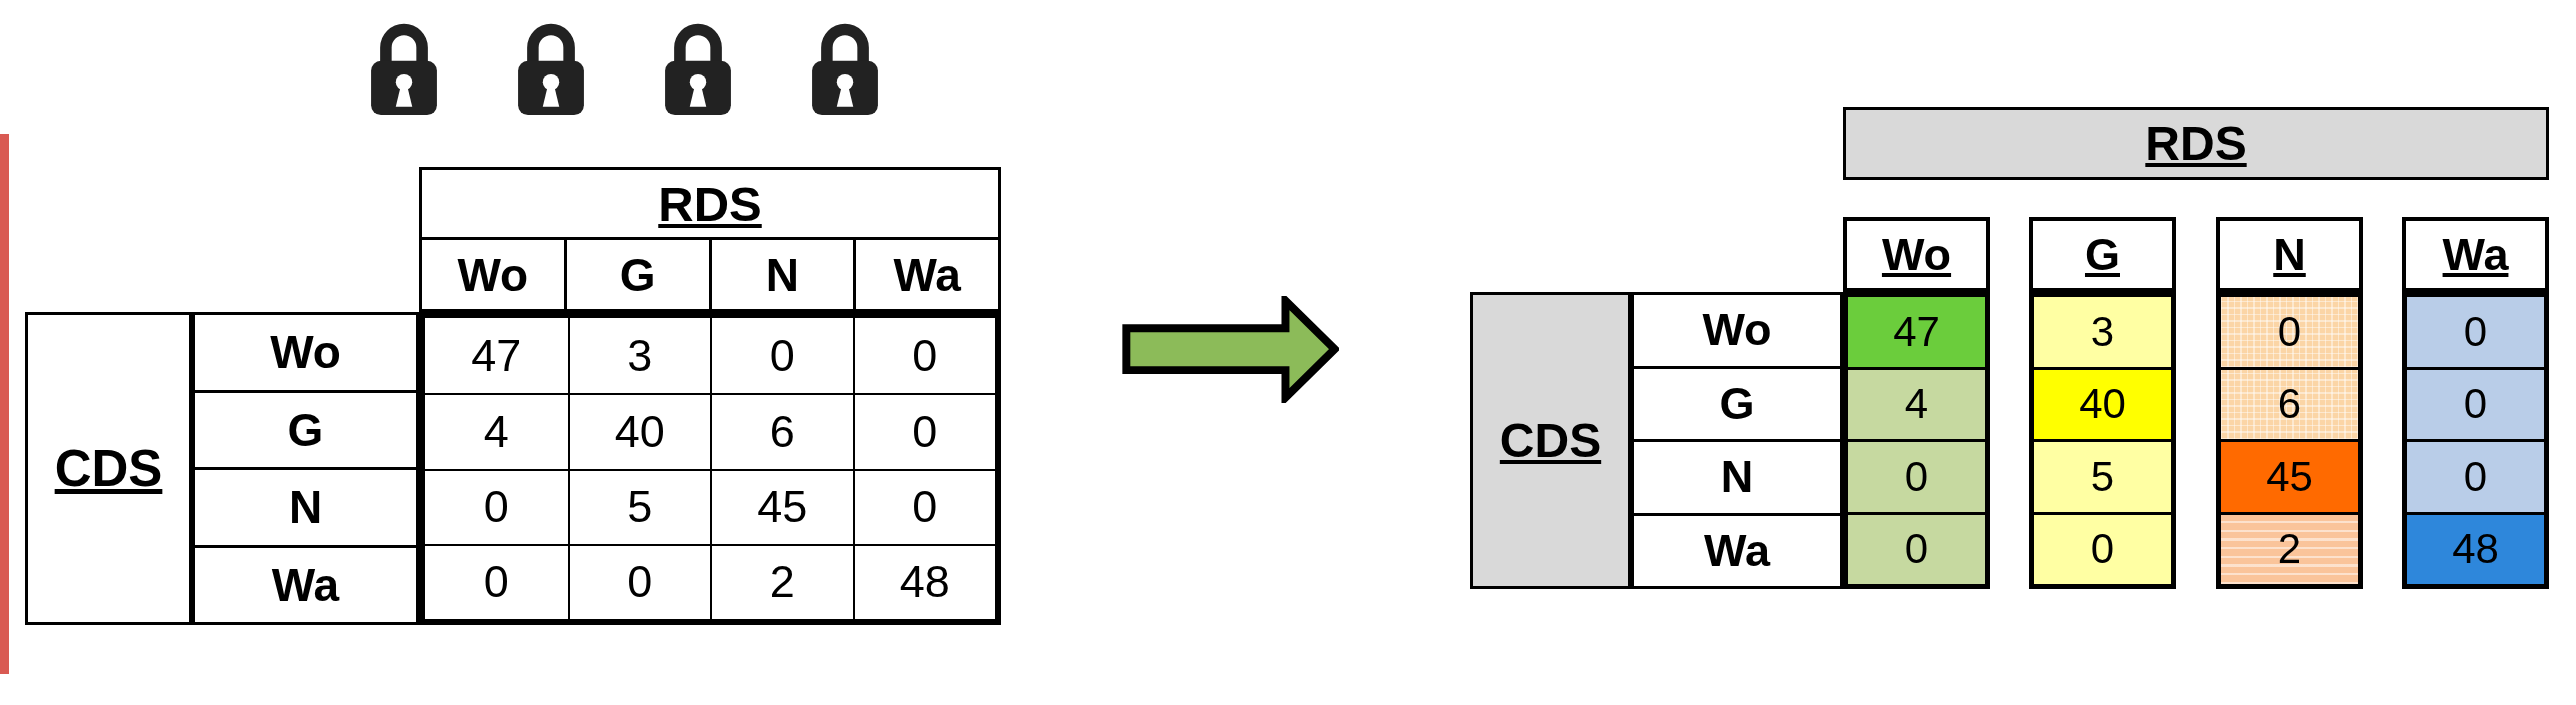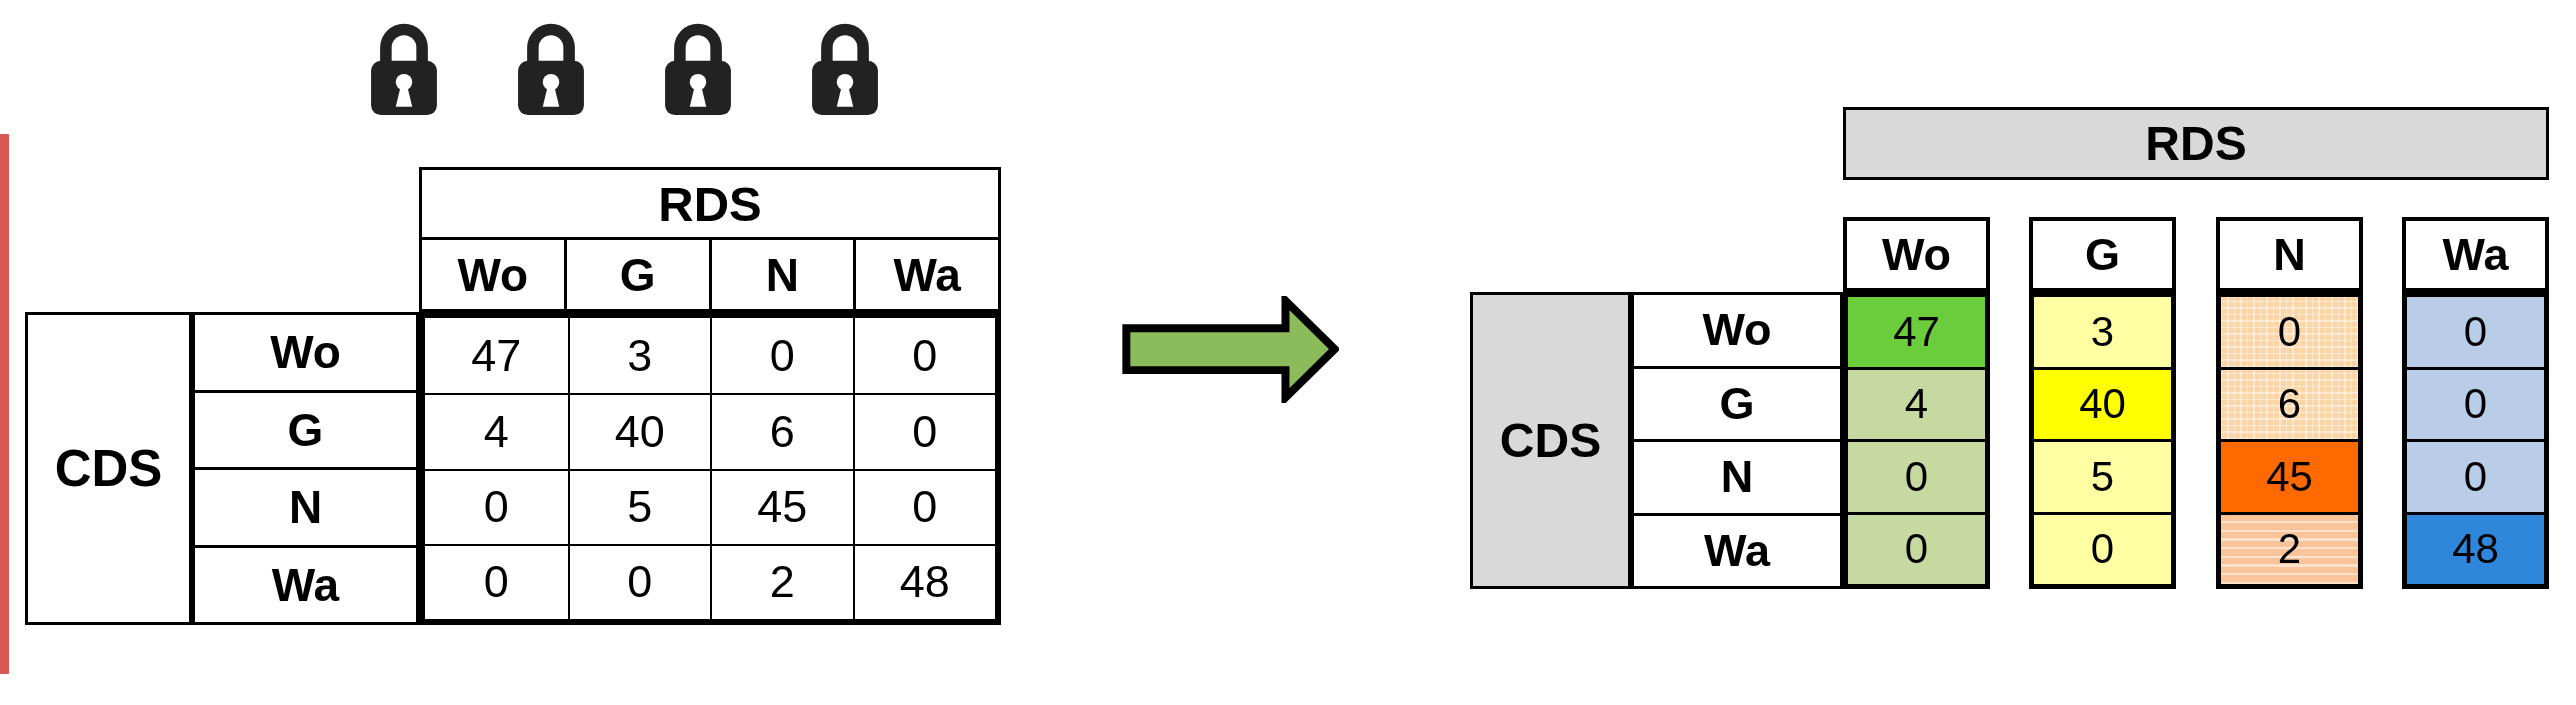--- a/index.html
+++ b/index.html
@@ -1,19 +1,19 @@
 <!DOCTYPE html>
 <html style="font-size:11.6px"><head>
 <meta charset="utf-8">
 <style>
   html,body{margin:0;padding:0;background:#ffffff;}
   .canvas{position:relative;width:2576px;height:706px;background:#ffffff;overflow:hidden;
           font-family:"Liberation Sans",sans-serif;color:#000;}
   .abs{position:absolute;box-sizing:border-box;}
-  .ctr{display:flex;align-items:center;justify-content:center;}
+  .ctr{display:flex;align-items:center;justify-content:center;text-decoration:underline;}
 
   
   .lock{top:13px;width:84px;height:107px;z-index:3;}
   .lock:nth-of-type(1){left:362px;}
   .lock:nth-of-type(2){left:509px;}
   .lock:nth-of-type(3){left:656px;}
   .lock:nth-of-type(4){left:803px;}
 
   
   .cutline{top:134px;height:540px;width:9.4px;z-index:5;}

